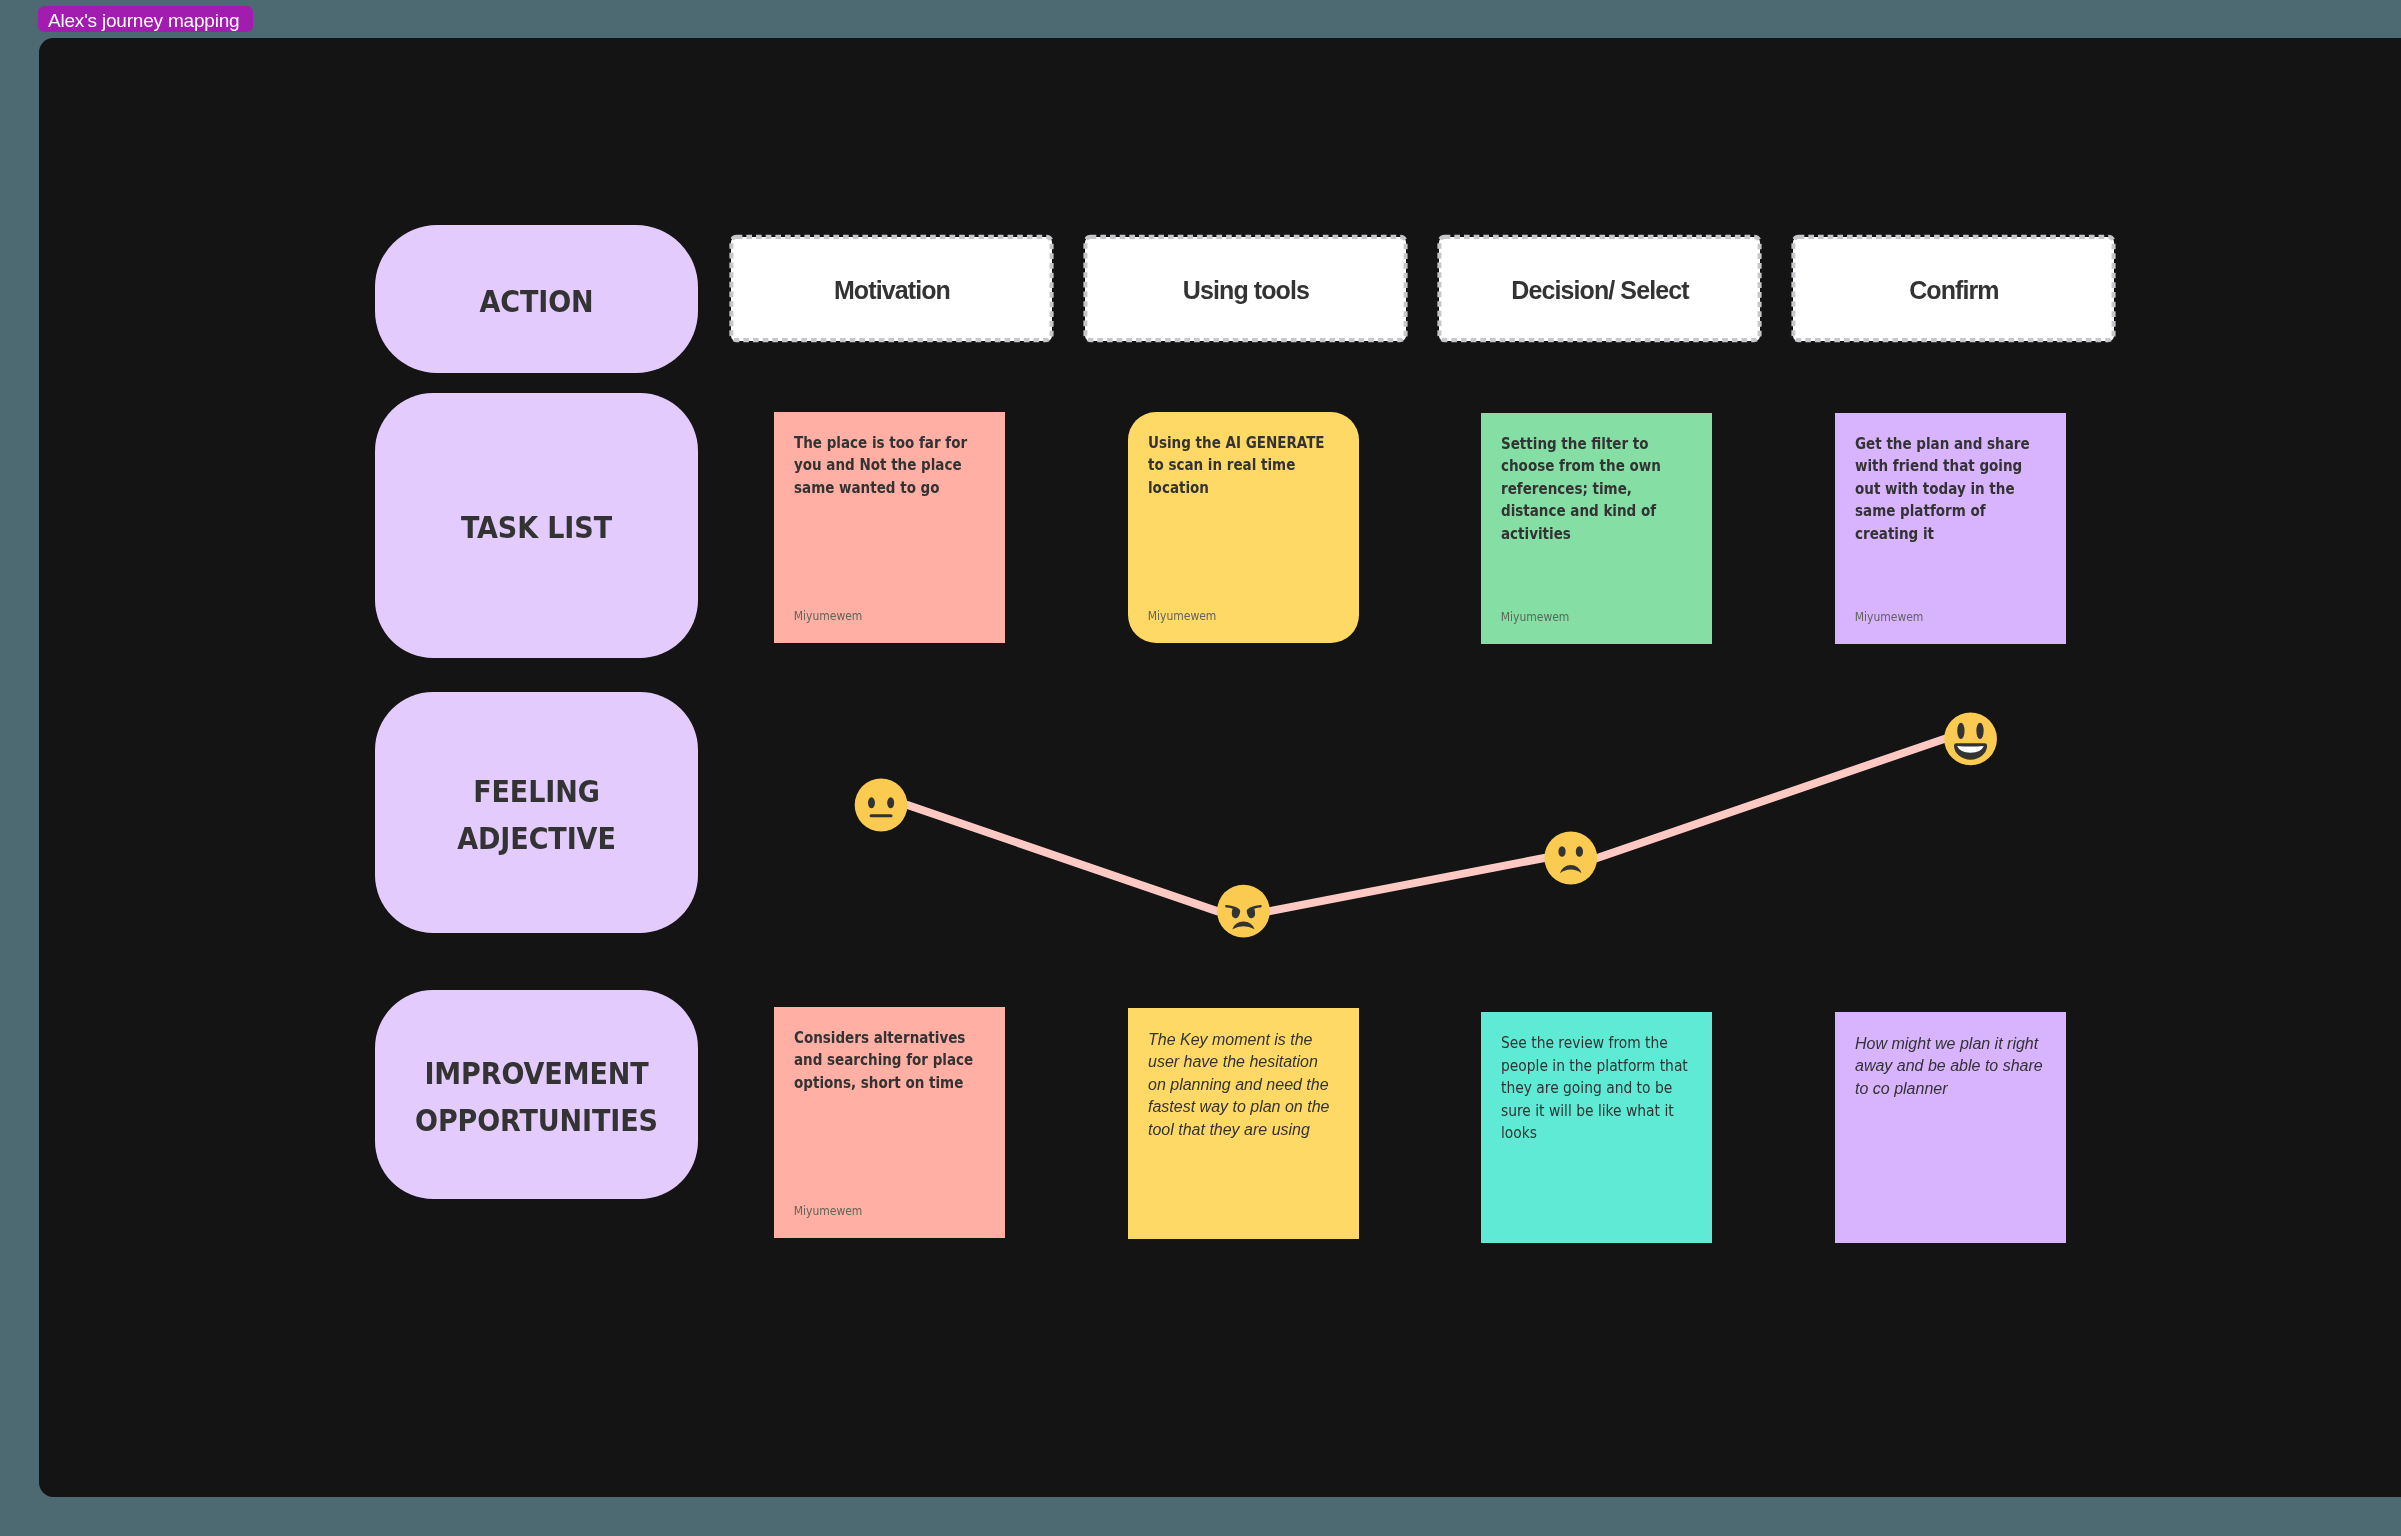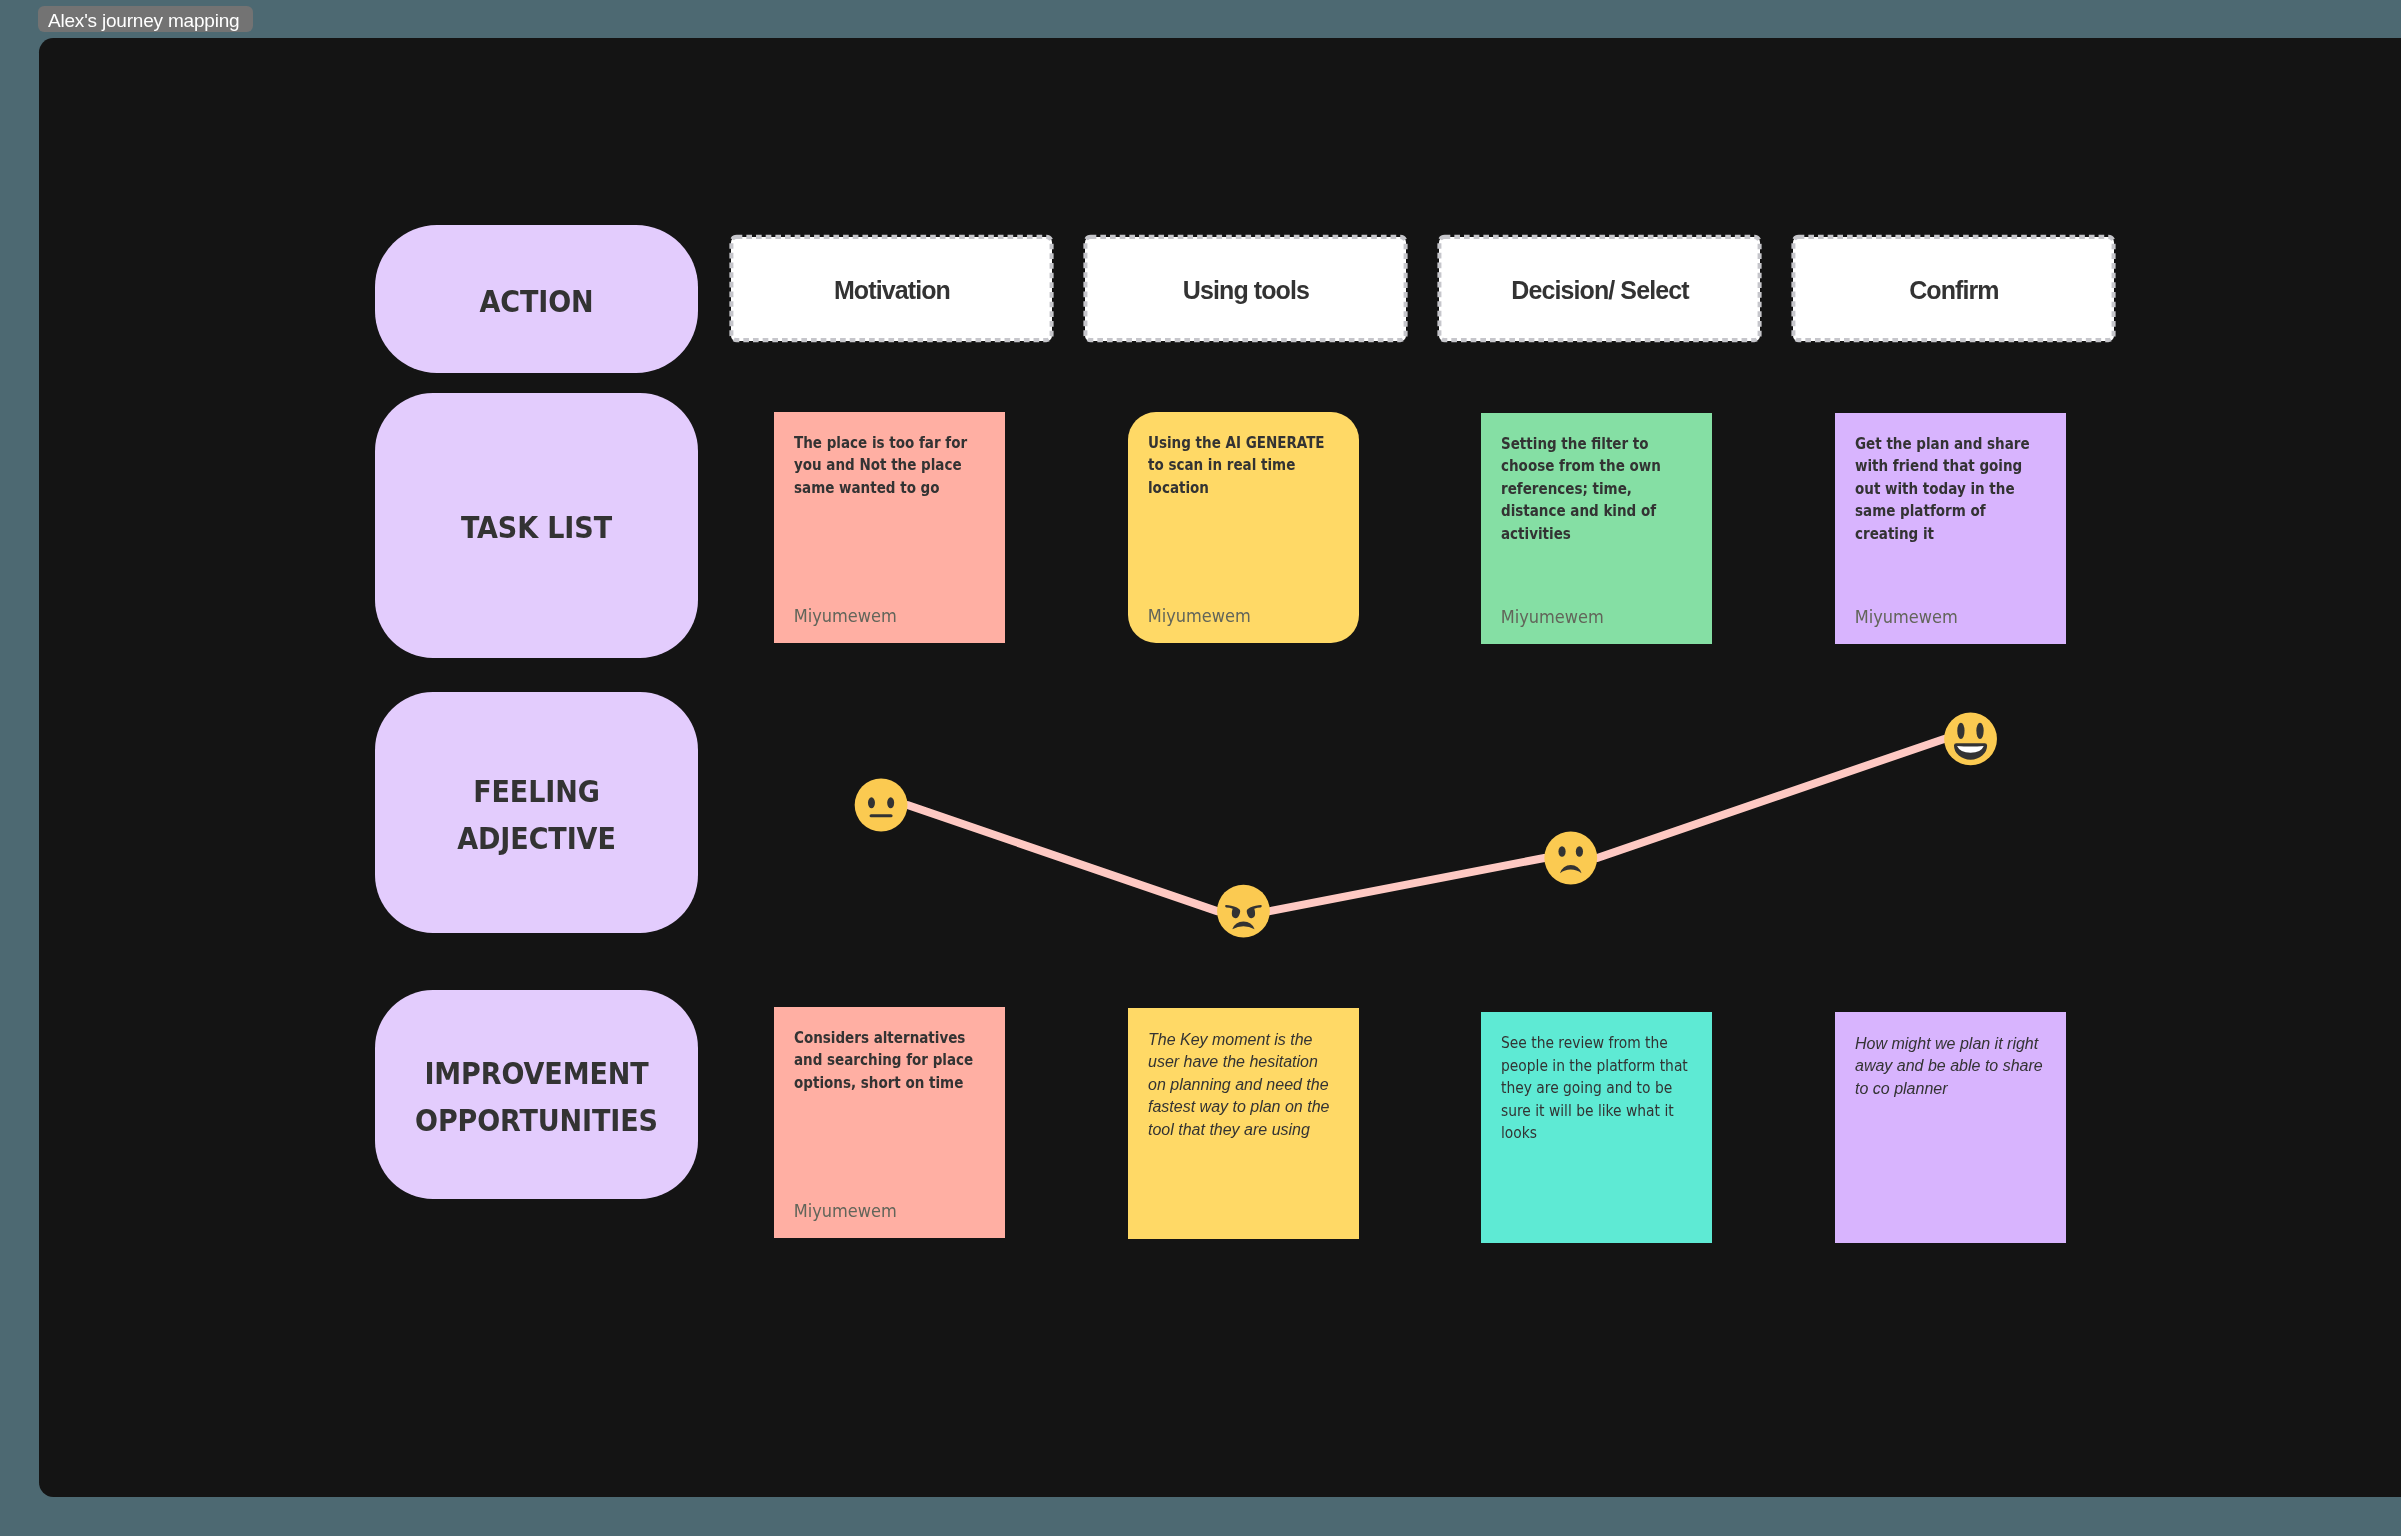--- a/index.html
+++ b/index.html
@@ -3,21 +3,21 @@
 <meta charset="utf-8">
 <title>Alex's journey mapping</title>
 <style>
   html,body{margin:0;padding:0;}
   body{width:2582px;height:1537px;background:#4D6972;overflow:hidden;
        font-family:"Liberation Sans",sans-serif;}
   .stage{position:relative;width:2582px;height:1537px;}
 
   
   .frame-label{position:absolute;left:38px;top:5.8px;height:26px;
-    background:#737373;border-radius:6.2px;color:#FFFFFF;
+    background:#a21caf;border-radius:6.2px;color:#FFFFFF;
     font-family:"Liberation Sans",sans-serif;font-size:19px;line-height:29px;
     padding:0 14px 0 10px;white-space:nowrap;letter-spacing:-0.2px;}
   .frame{position:absolute;left:39px;top:38px;width:2504px;height:1459px;
     background:#141414;border-radius:14.4px;}
 
   
   .rail-card{position:absolute;background:#E3CCFD;
     display:flex;align-items:center;justify-content:center;text-align:center;
     color:#333333;font-family:"DejaVu Sans Condensed","DejaVu Sans",sans-serif;font-weight:bold;
     font-size:30px;line-height:47px;letter-spacing:-0.1px;}
@@ -44,21 +44,21 @@
   .note{position:absolute;width:231px;height:231px;box-sizing:border-box;
     padding:0;overflow:hidden;}
   .note .body{position:absolute;left:20px;top:19.7px;width:188px;
     font-family:"DejaVu Sans Condensed","DejaVu Sans",sans-serif;
     font-size:15px;line-height:22.6px;
     color:#333333;font-weight:bold;margin:0;}
   .note .body.reg{font-weight:normal;font-size:15.4px;top:20px;}
   .note .body.ital{font-style:italic;font-weight:normal;
     font-family:"Liberation Sans",sans-serif;font-size:16px;top:20.7px;}
   .note .author{position:absolute;left:19.7px;top:198px;
-    font-family:"DejaVu Sans Condensed","DejaVu Sans",sans-serif;font-size:18px;line-height:12px;
+    font-family:"DejaVu Sans Condensed","DejaVu Sans",sans-serif;font-size:12px;line-height:12px;
     color:#62655A;font-weight:normal;}
   .row-task .c0{top:412px;}  .row-task .c1{top:412px;border-radius:28px;}
   .row-task .c2{top:413px;}  .row-task .c3{top:413px;}
   .row-imp  .c0{top:1007px;} .row-imp  .c1{top:1008px;}
   .row-imp  .c2{top:1012px;} .row-imp  .c3{top:1012px;}
   .c0{left:774px;} .c1{left:1128px;} .c2{left:1481px;} .c3{left:1835px;}
 
   
   .feeling-chart{position:absolute;left:0;top:0;width:2582px;height:1537px;
     pointer-events:none;}

